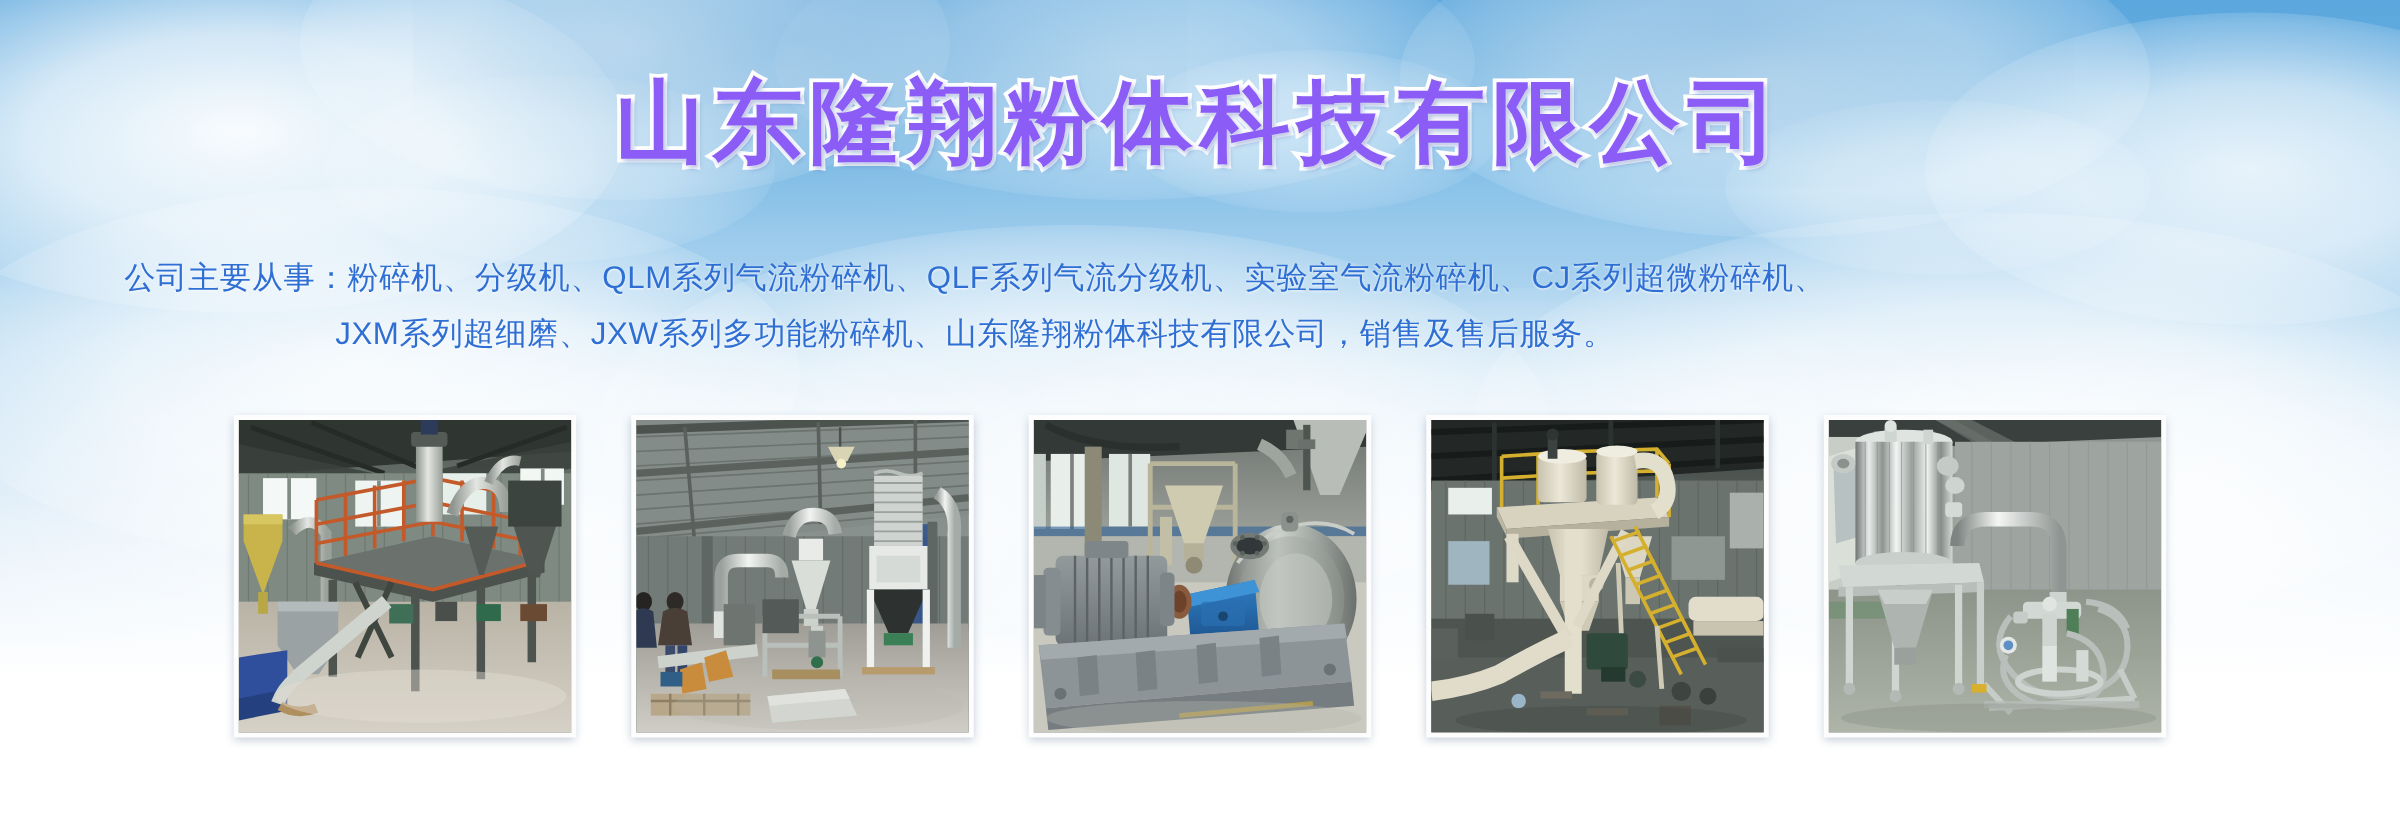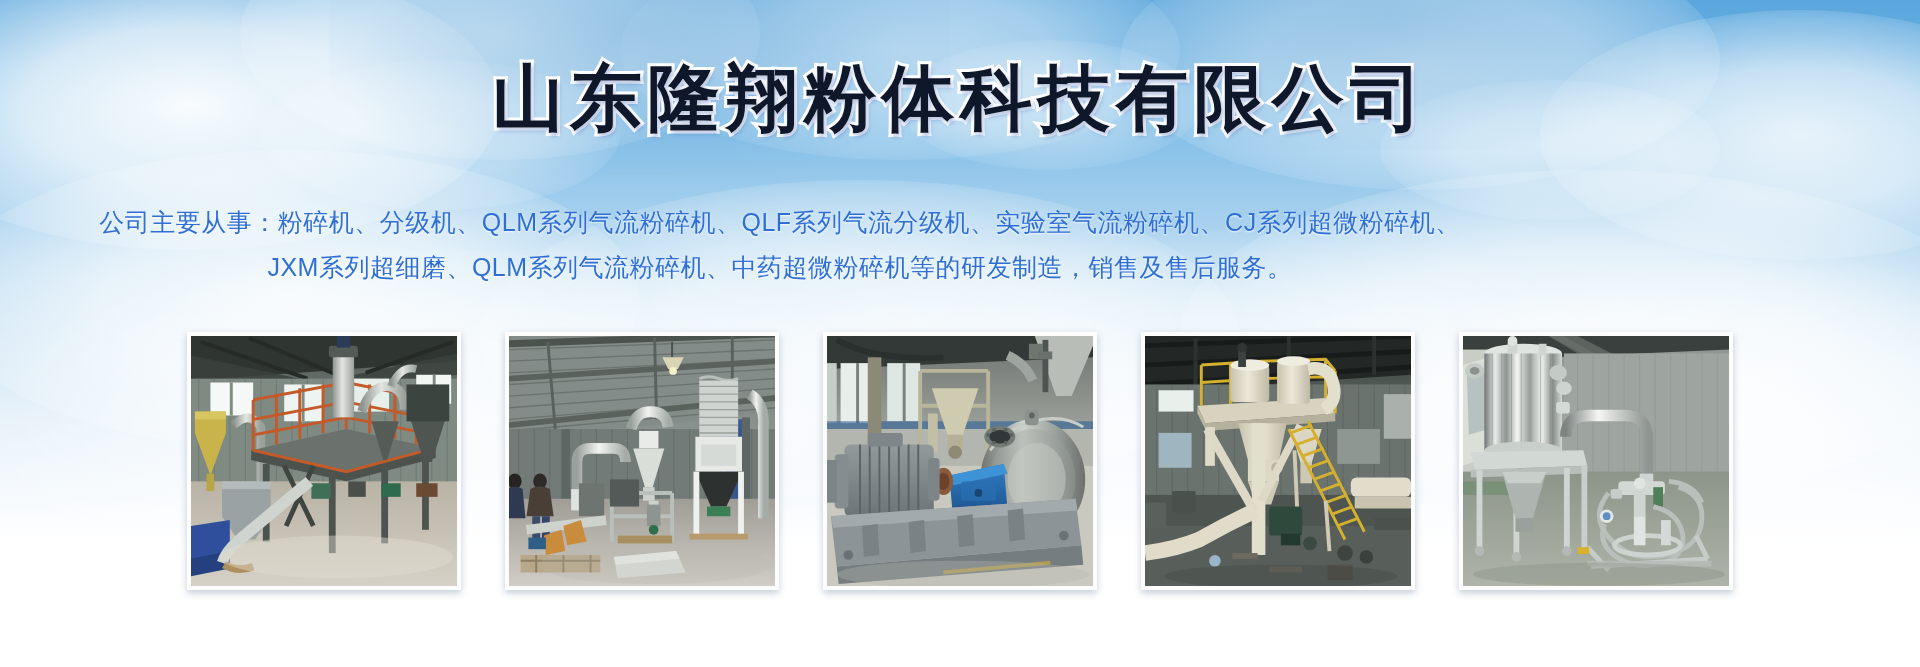--- a/index.html
+++ b/index.html
@@ -40,21 +40,21 @@
     background:radial-gradient(ellipse at center, rgba(104,166,214,.40) 0%, rgba(120,178,220,.18) 50%, rgba(255,255,255,0) 78%);
   }
 
   
   #title {
     position:absolute; left:0; top:58px; width:1920px;
     text-align:center;
     font-size:72px; line-height:80px;
     font-weight:bold;
     letter-spacing:6px;
-    color:#0f172a;
+    color:#8b5cf6;
     -webkit-text-stroke:6px #ffffff;
     paint-order:stroke fill;
     text-shadow:
        0 0 1px #ffffff,
        2px 3px 4px rgba(40,80,170,.35);
     white-space:nowrap;
   }
 
   
   #subtitle {
@@ -116,21 +116,21 @@
   <div class="haze" style="left:760px; top:230px; width:900px;  height:380px;"></div>
   <div class="haze" style="left:1400px;top:260px; width:700px;  height:340px;"></div>
 </div>
 
 <div class="haze" style="left:330px; top:610px; width:260px; height:90px; opacity:.6;"></div>
 
 <h1 id="title">山东隆翔粉体科技有限公司</h1>
 
 <div id="subtitle">
   <span class="sline">公司主要从事：粉碎机、分级机、QLM系列气流粉碎机、QLF系列气流分级机、实验室气流粉碎机、CJ系列超微粉碎机、</span>
-  <span class="sline">JXM系列超细磨、QLM系列气流粉碎机、中药超微粉碎机等的研发制造，销售及售后服务。</span>
+  <span class="sline">JXM系列超细磨、JXW系列多功能粉碎机、山东隆翔粉体科技有限公司，销售及售后服务。</span>
 </div>
 
 <div id="gallery">
 
   <div class="shot">
     <span class="sr">车间粉碎机生产线平台</span>
     <div class="frame">
       <svg viewBox="0 0 274 258" preserveAspectRatio="none">
         <defs>
           <linearGradient id="g1wall" x1="0" y1="0" x2="0" y2="1">

